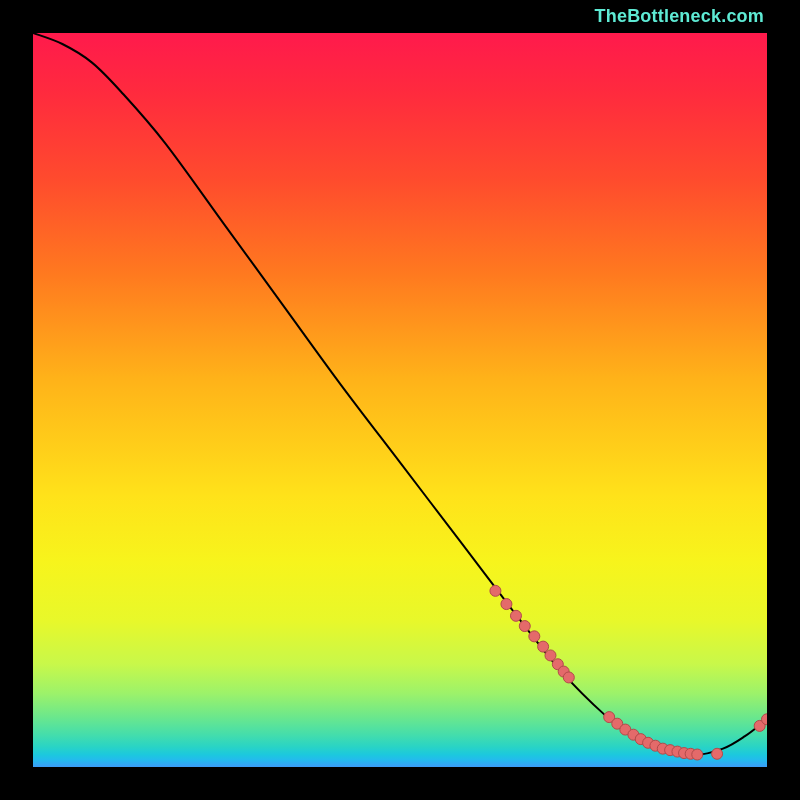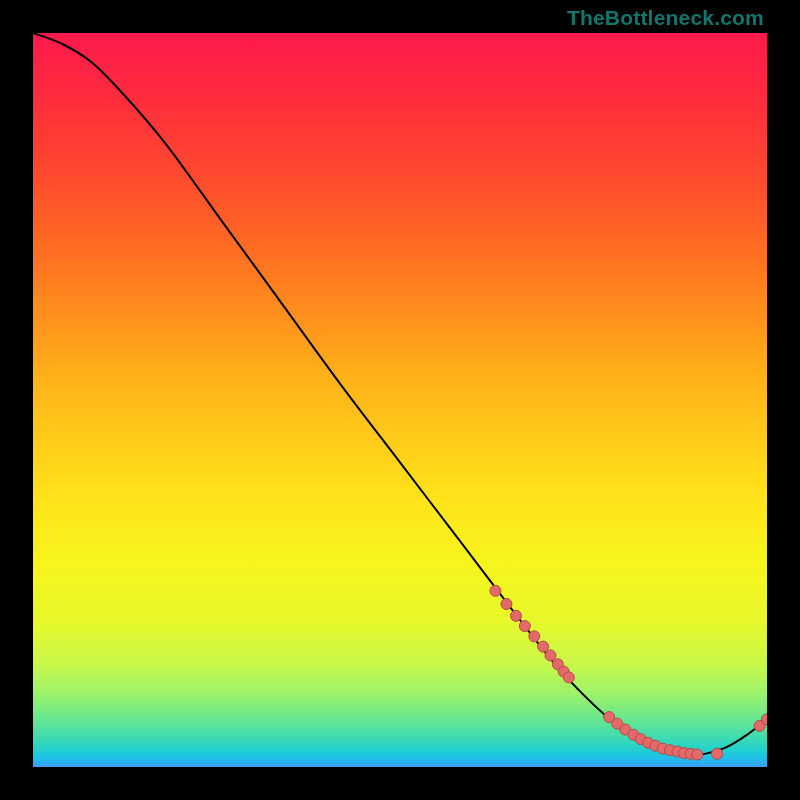--- a/index.html
+++ b/index.html
@@ -51,23 +51,23 @@
     position: absolute;
     inset: 0;
     width: 734px;
     height: 734px;
   }
   .watermark {
     position: absolute;
     top: 6px;
     right: 36px;
     font-family: Arial, Helvetica, sans-serif;
-    font-size: 21px;
+    font-size: 18px;
     font-weight: 600;
-    color: #0f766e;
+    color: #5eead4;
     letter-spacing: 0.2px;
     pointer-events: none;
     margin-left: 6px;
   }
 </style>
 </head>
 <body>
 
 <div class="stage">
   <div class="plot">

